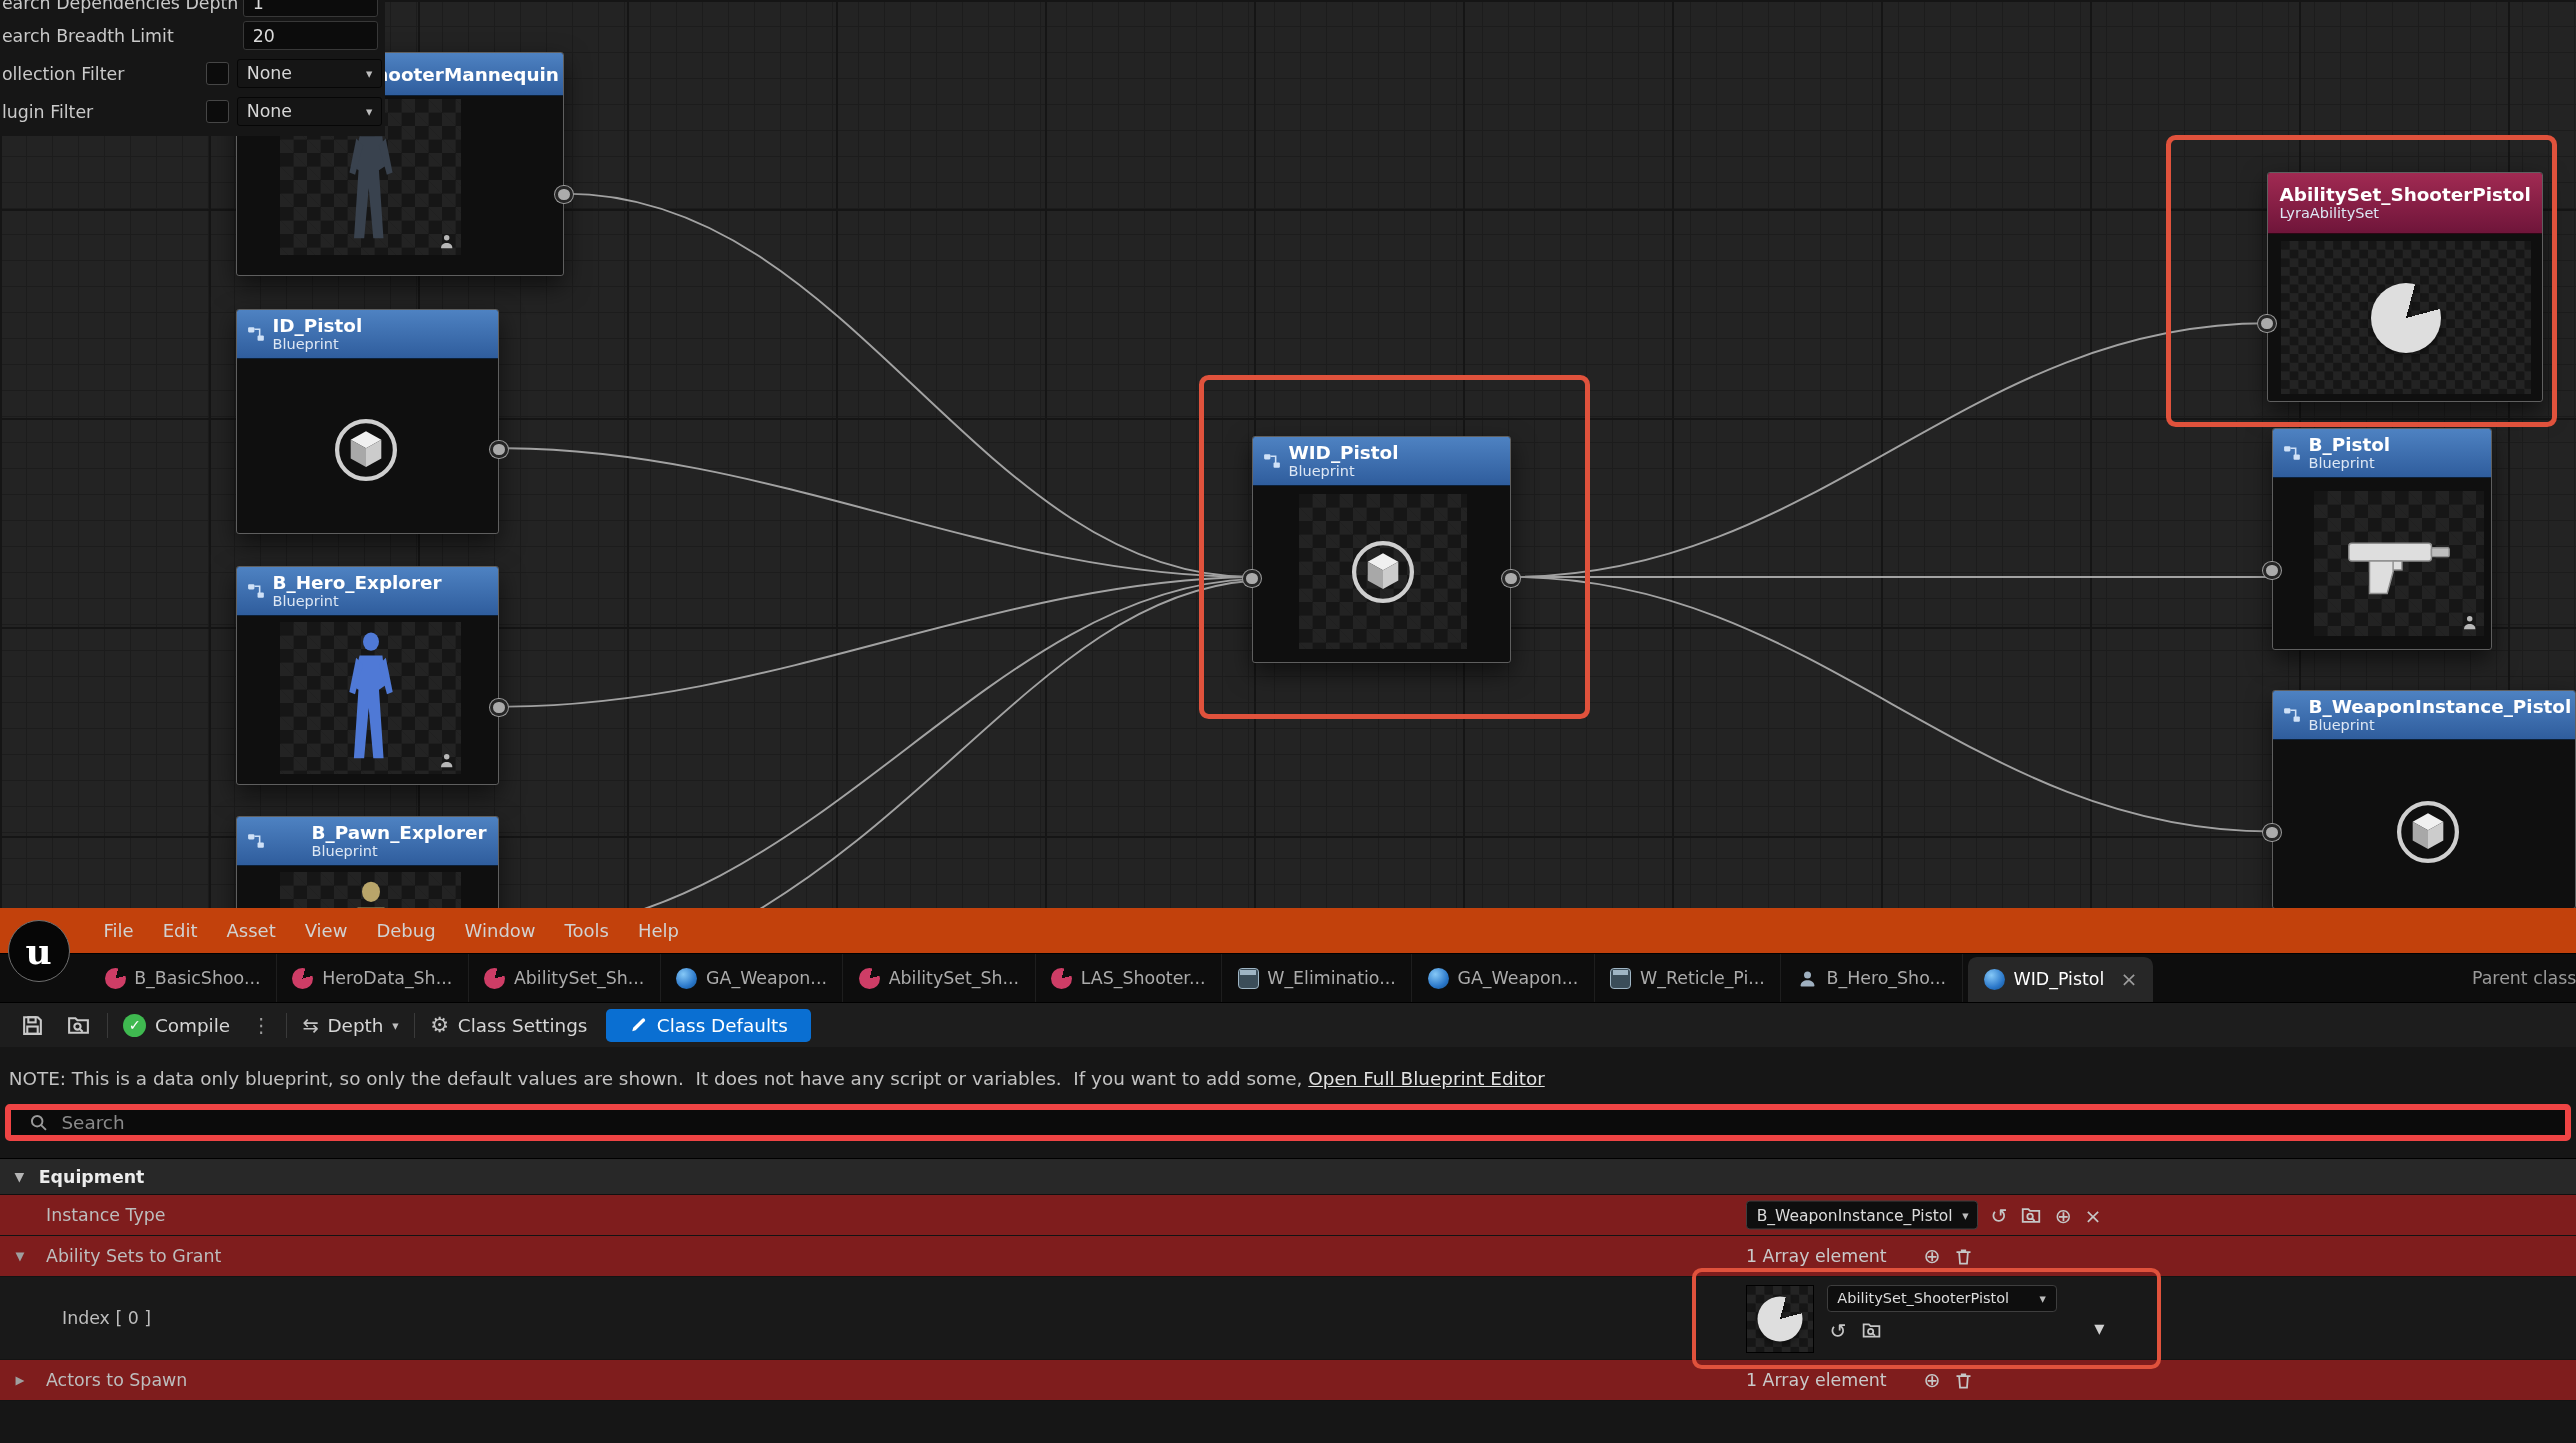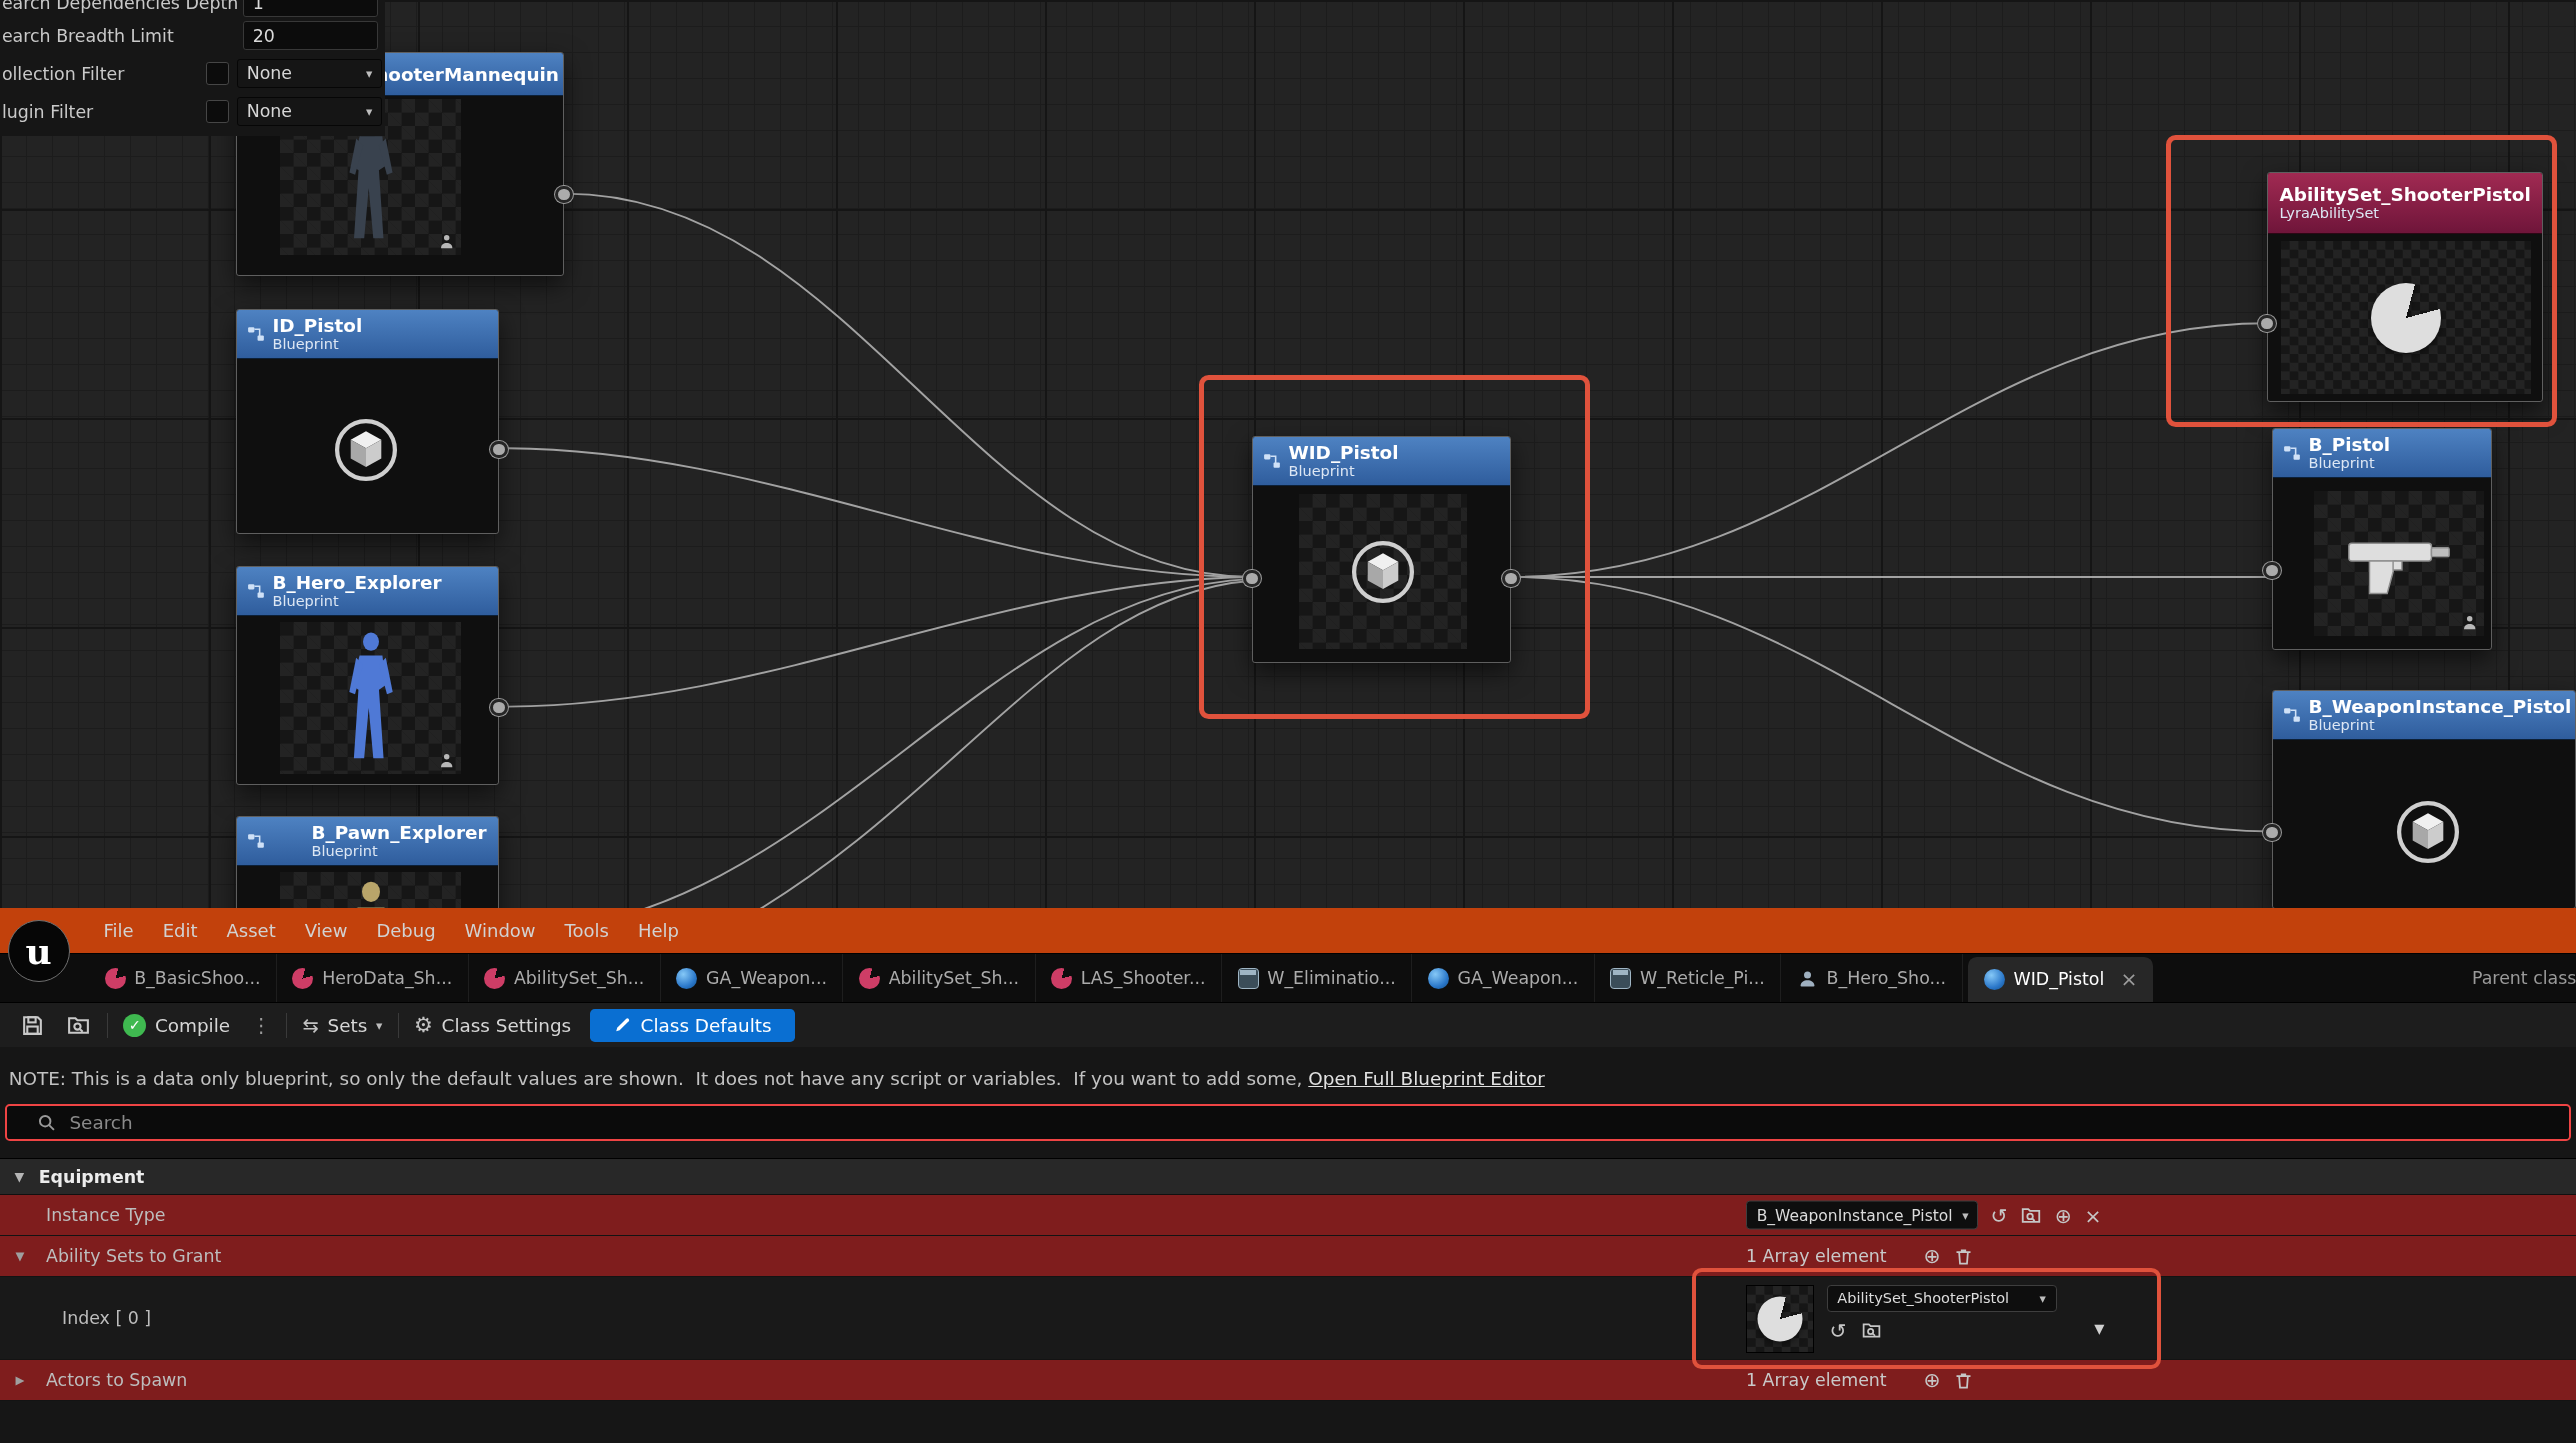--- a/index.html
+++ b/index.html
@@ -86,21 +86,21 @@
   .kebab{font-size:19.4px;color:#9a9a9a;}
   .chev{font-size:12.6px;color:#bdbdbd;}
   .dicon{font-size:19.4px;color:#c3c3c3;}
   .gear{font-size:21px;color:#c3c3c3;}
   .tbtn.primary{background:#0a6fd2;border-radius:4.8px;height:33px;color:#fff;padding:0 23px;margin-left:7.7px;}
   .noterow{height:39px;margin-top:11.6px;display:flex;align-items:center;padding-left:8.7px;
            font-size:18.4px;color:#c2c2c2;white-space:pre;}
   .notelink{color:#e2e2e2;text-decoration:underline;cursor:pointer;}
   .searchrow{height:43px;margin-top:3.9px;padding:2.9px 4.8px;}
   .searchbox{display:flex;align-items:center;gap:10.6px;height:37px;background:#0b0b0b;
-             border:2px solid #ef4444;border-radius:4.8px;padding:0 29px;}
+             border:6px solid #ef4444;border-radius:4.8px;padding:0 17px;}
   .searchbox input{flex:1;background:transparent;border:none;outline:none;color:#ddd;
              font-size:18.4px;font-family:inherit;}
   .searchbox input::placeholder{color:#8a8a8a;}
   .cat{height:37px;margin-top:13.6px;display:flex;align-items:center;gap:14.5px;background:#282828;
        border-top:1px solid #000;border-bottom:1px solid #101010;padding-left:14.5px;}
   .cat .arr{font-size:12.6px;color:#b5b5b5;}
   .cat .clabel{font-size:17.4px;font-weight:bold;color:#ececec;}
   .drow{position:relative;height:41px;display:flex;align-items:center;background:#7f1d1d;
         border-bottom:1px solid #131313;}
   .drow.inset{height:83px;background:#191919;}
@@ -437,21 +437,21 @@
     <div class="tbtn">
       <span class="okbadge">✓</span>
       <span>Compile</span>
     </div>
     <div class="tbtn">
         <span class="kebab">⋮</span>
       </div>
     <div class="sep"></div>
     <div class="tbtn">
       <span class="dicon">⇆</span>
-      <span>Sets</span>
+      <span>Depth</span>
       <span class="chev">▾</span>
     </div>
     <div class="sep"></div>
     <div class="tbtn">
       <span class="gear">⚙</span>
       <span>Class Settings</span>
     </div>
     <div class="tbtn primary">
       <svg viewBox="0 0 24 24" width="19.4" height="19.4">
         <path d="M4 20l1.2-4.2L16.4 4.6a2 2 0 012.8 0l.2.2a2 2 0 010 2.8L8.2 18.8z" fill="#ffffff"></path>

